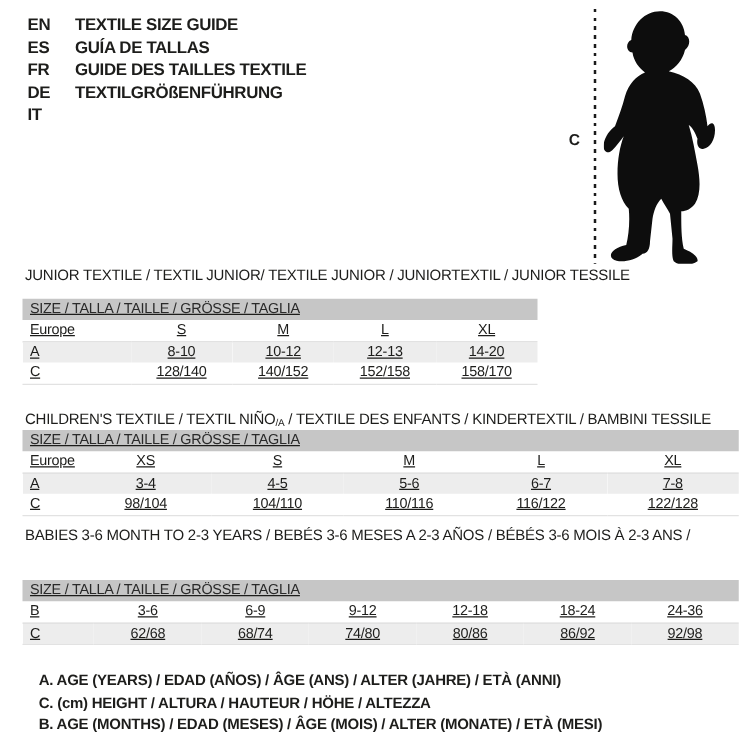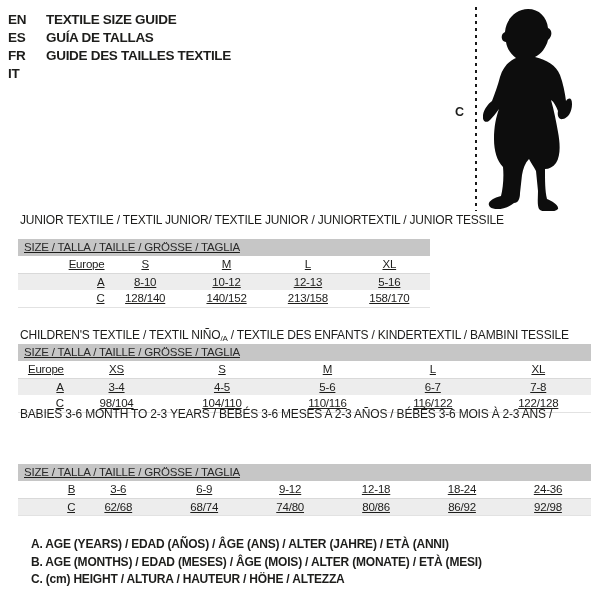--- a/index.html
+++ b/index.html
@@ -11,52 +11,52 @@
   }
   *{margin:0;padding:0;box-sizing:border-box;}
   html,body{width:600px;height:600px;background:#fff;overflow:hidden;}
   body{
     font-family:"Liberation Sans","DejaVu Sans",sans-serif;
     color:var(--text);
     position:relative;
   }
 
   
-  .lang-block{position:absolute;left:8px;top:11px;}
+  .lang-block{position:absolute;left:22px;top:11px;}
   .lang-row{display:flex;line-height:18px;font-size:13.5px;font-weight:700;letter-spacing:-0.3px;}
   .lang-code{width:38px;flex:0 0 38px;}
 
   
   .height-line{
     position:absolute;left:475px;top:7px;width:2px;height:204px;
     background:repeating-linear-gradient(to bottom,#1a1a1a 0 3px,transparent 3px 7px);
   }
   .height-label{position:absolute;left:455px;top:105px;font-size:12.5px;font-weight:700;}
   .baby-svg{position:absolute;left:483px;top:5px;width:108px;height:206px;}
 
   
   .sec-heading{position:absolute;left:20px;font-size:12px;font-weight:400;letter-spacing:-0.2px;white-space:nowrap;}
   .sec-heading .sub{font-size:8px;vertical-align:-2px;}
   #heading-junior{top:213px;}
   #heading-children{top:328px;}
-  #heading-babies{top:407px;line-height:15.5px;}
+  #heading-babies{top:421px;line-height:15.5px;}
 
   
   .size-table{position:absolute;left:18px;text-decoration:underline;}
   #table-junior{top:239px;width:412px;}
   #table-children{top:344px;width:573px;}
   #table-babies{top:464px;width:573px;}
   .size-bar{
     background:var(--header-bar-bg);height:17px;line-height:17px;
     font-size:11.5px;padding-left:6px;letter-spacing:-0.2px;color:#2a2a2a;
   }
   table{width:100%;border-collapse:collapse;table-layout:fixed;}
   td{height:17px;font-size:11.5px;text-align:center;letter-spacing:-0.2px;
      white-space:nowrap;overflow:hidden;padding:0;}
-  td.lbl{text-align:right;padding-left:6px;}
+  td.lbl{text-align:left;padding-left:6px;}
   tr.hdr td{border-bottom:1px solid var(--border);}
   tr.alt td{background:var(--row-alt-bg);}
   tr.last td{border-bottom:1px solid #e2e2e2;}
   #table-junior td.lbl{width:21%;}
   #table-children td.lbl{width:8%;}
   #table-babies td.lbl{width:10%;}
 
   
   .footnotes{position:absolute;left:31px;top:536px;font-size:12px;font-weight:700;
              line-height:17.5px;letter-spacing:-0.2px;white-space:nowrap;}
@@ -69,20 +69,24 @@
     <span class="lang-code">EN</span>
     <span class="lang-title">TEXTILE SIZE GUIDE</span>
   </div>
   <div class="lang-row">
     <span class="lang-code">ES</span>
     <span class="lang-title">GUÍA DE TALLAS</span>
   </div>
   <div class="lang-row">
     <span class="lang-code">FR</span>
     <span class="lang-title">GUIDE DES TAILLES TEXTILE</span>
+  </div>
+  <div class="lang-row">
+    <span class="lang-code">DE</span>
+    <span class="lang-title">TEXTILGRÖßENFÜHRUNG</span>
   </div>
   <div class="lang-row">
     <span class="lang-code">IT</span>
   </div>
 </div>
 
 <div class="height-line"></div>
 <div class="height-label">C</div>
 <svg class="baby-svg" viewBox="0 0 108 206" aria-hidden="true">
   <path fill="var(--silhouette)" d="
@@ -133,27 +137,27 @@
       <td>S</td>
       <td>M</td>
       <td>L</td>
       <td>XL</td>
     </tr>
     <tr class="alt">
       <td class="lbl">A</td>
       <td>8-10</td>
       <td>10-12</td>
       <td>12-13</td>
-      <td>5-16</td>
+      <td>14-20</td>
     </tr>
     <tr class="last">
       <td class="lbl">C</td>
       <td>128/140</td>
       <td>140/152</td>
-      <td>213/158</td>
+      <td>152/158</td>
       <td>158/170</td>
     </tr>
   </tbody>
     </table>
 </div>
 
 <div class="sec-heading" id="heading-children"><span>CHILDREN'S TEXTILE / TEXTIL NIÑO</span><span class="sub">/A</span><span> / TEXTILE DES ENFANTS / KINDERTEXTIL / BAMBINI TESSILE</span></div>
 <div class="size-table" id="table-children">
   <div class="size-bar">SIZE / TALLA / TAILLE / GRÖSSE / TAGLIA</div>
   <table>
@@ -210,15 +214,15 @@
       <td>80/86</td>
       <td>86/92</td>
       <td>92/98</td>
     </tr>
   </tbody>
     </table>
 </div>
 
 <div class="footnotes">
   <div>A. AGE (YEARS) / EDAD (AÑOS) / ÂGE (ANS) / ALTER (JAHRE) / ETÀ (ANNI)</div>
+  <div>C. (cm) HEIGHT / ALTURA / HAUTEUR / HÖHE / ALTEZZA</div>
   <div>B. AGE (MONTHS) / EDAD (MESES) / ÂGE (MOIS) / ALTER (MONATE) / ETÀ (MESI)</div>
-  <div>C. (cm) HEIGHT / ALTURA / HAUTEUR / HÖHE / ALTEZZA</div>
 </div>
 
 </body></html>

